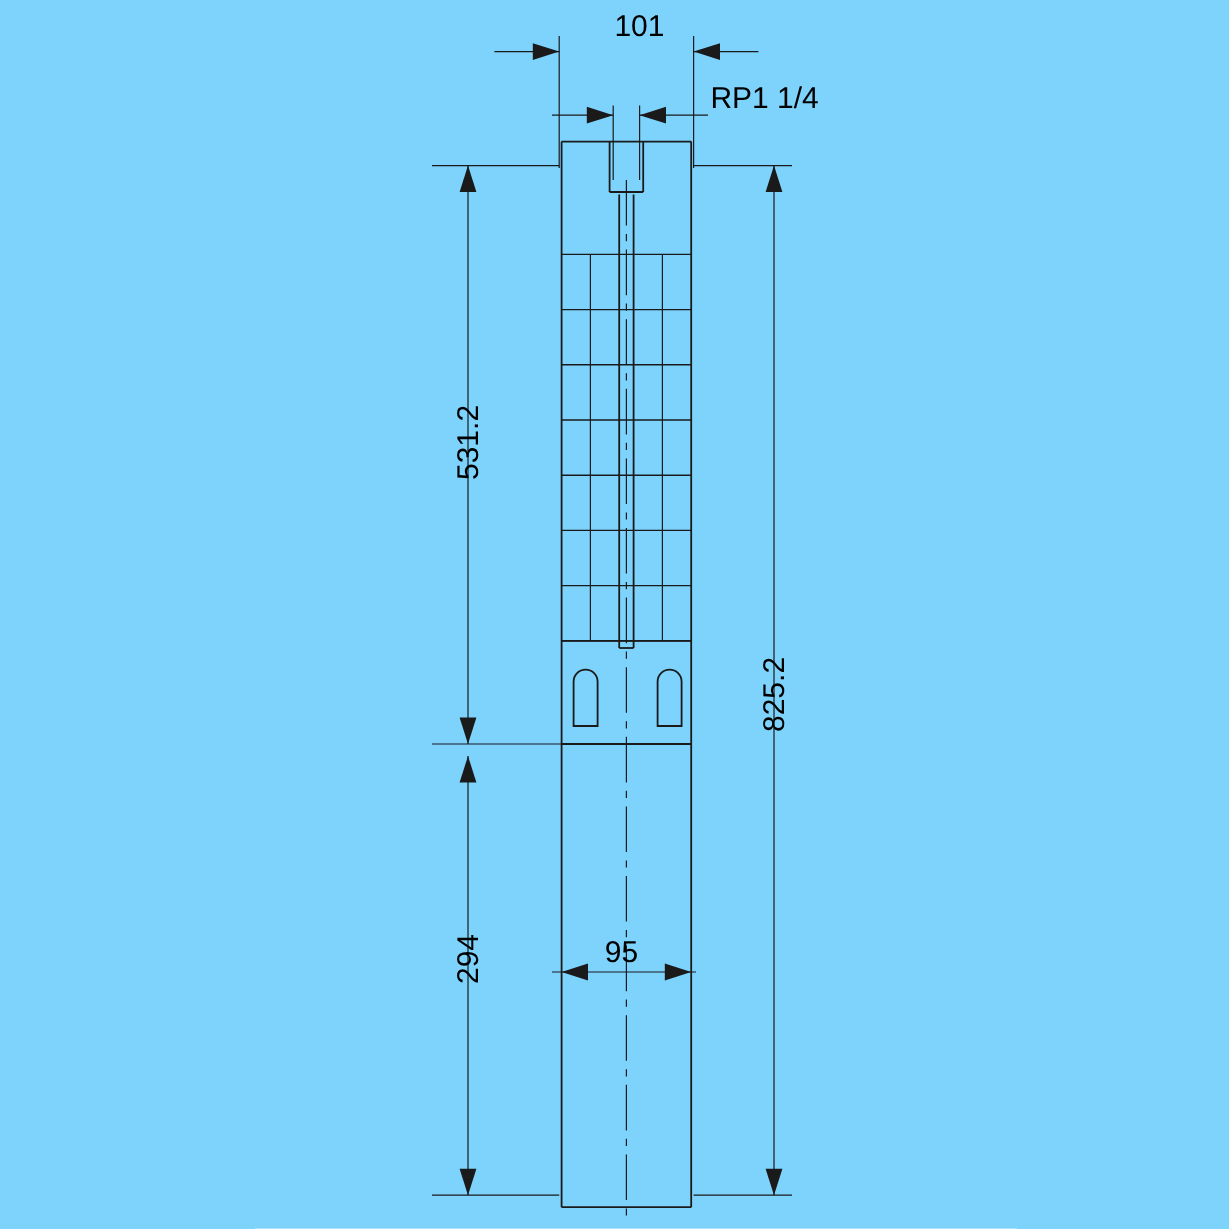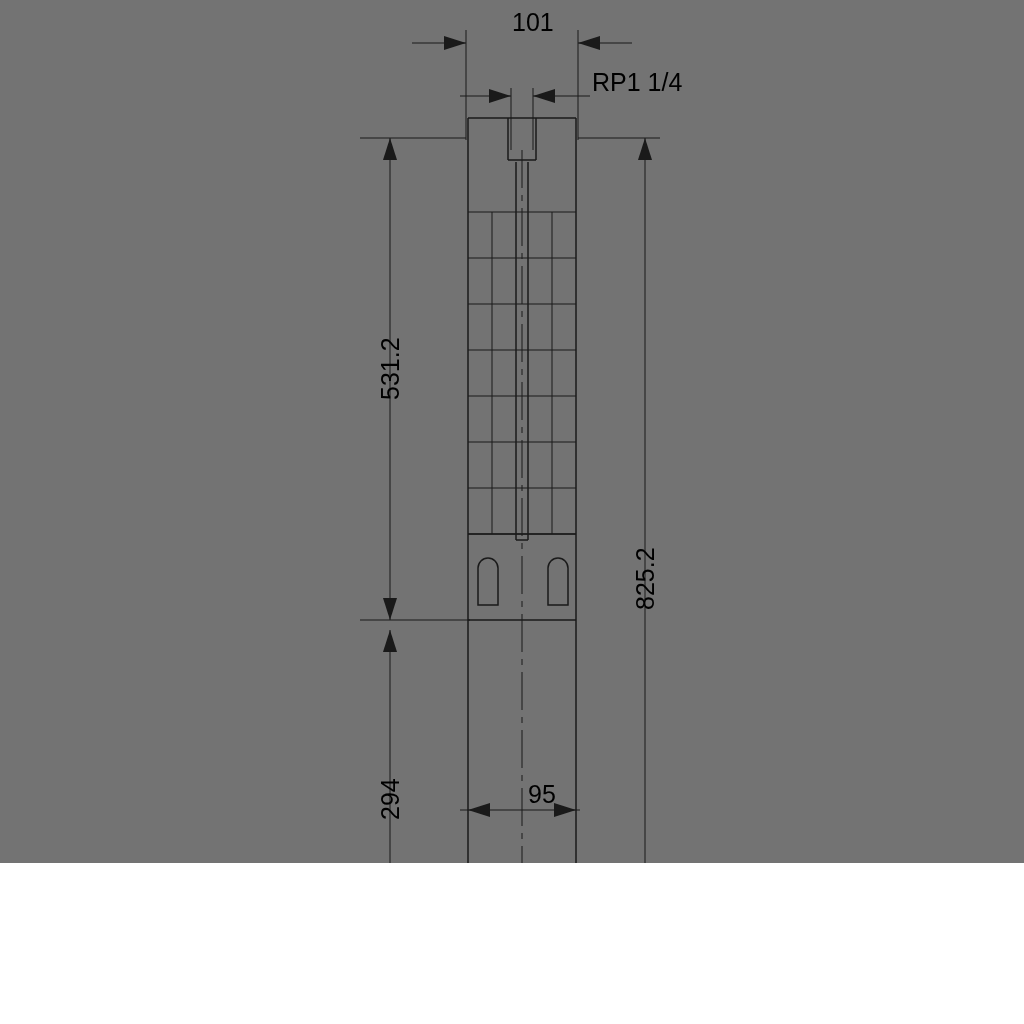--- a/index.html
+++ b/index.html
@@ -3,22 +3,22 @@
 <meta charset="utf-8">
 <style>
   html, body {
     margin: 0;
     padding: 0;
     background: #ffffff;
   }
   #canvas {
     position: relative;
     width: 1024px;
-    height: 863px;
-    background: #737373;
+    height: 1024px;
+    background: #7dd3fc;
     font-family: "Liberation Sans", sans-serif;
     overflow: hidden;
   }
   svg.drawing {
     position: absolute;
     left: 0;
     top: 0;
     width: 1024px;
     height: 1024px;
   }
@@ -144,15 +144,15 @@
   <div class="dim-label" style="left:512px; top:10px;">101</div>
 
   <div class="dim-label" style="left:592px; top:70px;text-align:center;">RP1 1/4</div>
 
   <div class="dim-label rot90" style="left:378px; top:400px;">531.2</div>
 
   <div class="dim-label rot90" style="left:633px; top:610px;">825.2</div>
 
   <div class="dim-label rot90" style="left:378px; top:820px;">294</div>
 
-  <div class="dim-label" style="left:528px; top:782px;text-align:center;">95</div>
+  <div class="dim-label" style="left:504px; top:782px;text-align:center;">95</div>
 
 </div>
 
 </body></html>

